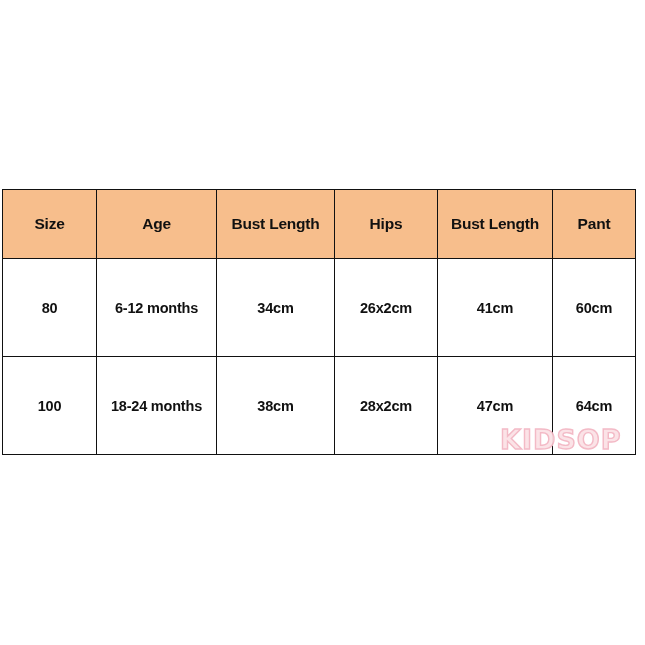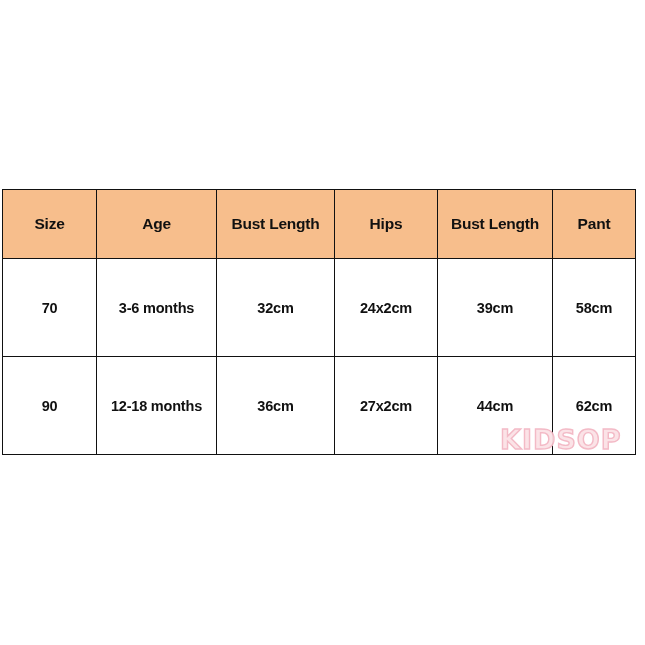--- a/index.html
+++ b/index.html
@@ -104,34 +104,34 @@
         <th>Size</th>
         <th>Age</th>
         <th>Bust Length</th>
         <th>Hips</th>
         <th>Bust Length</th>
         <th>Pant</th>
       </tr>
     </thead>
     <tbody>
       <tr>
-        <td>70</td>
-        <td>3-6 months</td>
-        <td>32cm</td>
-        <td>24x2cm</td>
-        <td>39cm</td>
-        <td>58cm</td>
+        <td>80</td>
+        <td>6-12 months</td>
+        <td>34cm</td>
+        <td>26x2cm</td>
+        <td>41cm</td>
+        <td>60cm</td>
       </tr>
       <tr>
-        <td>90</td>
-        <td>12-18 months</td>
-        <td>36cm</td>
-        <td>27x2cm</td>
-        <td>44cm</td>
-        <td>62cm</td>
+        <td>100</td>
+        <td>18-24 months</td>
+        <td>38cm</td>
+        <td>28x2cm</td>
+        <td>47cm</td>
+        <td>64cm</td>
       </tr>
     </tbody>
   </table>
 </div>
 
 <div id="watermark">
   <div class="wm-text">KIDSOP</div>
 </div>
 
 </body></html>

